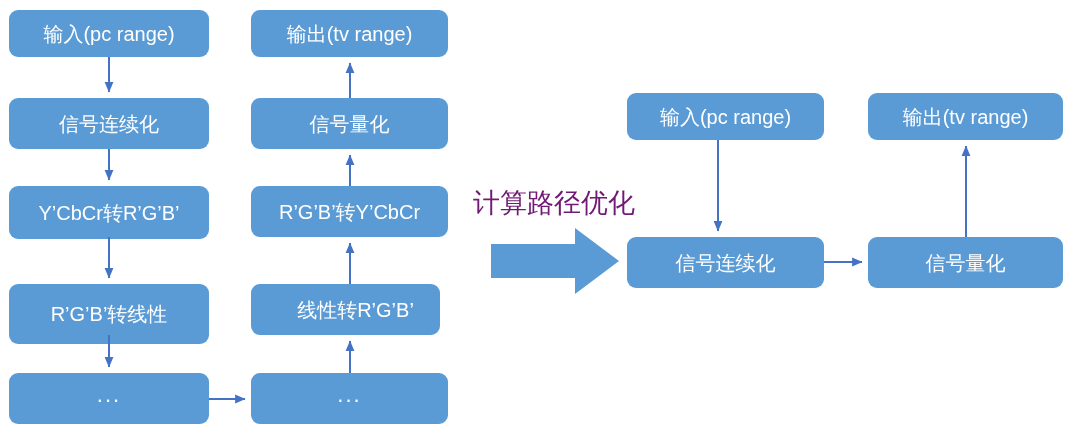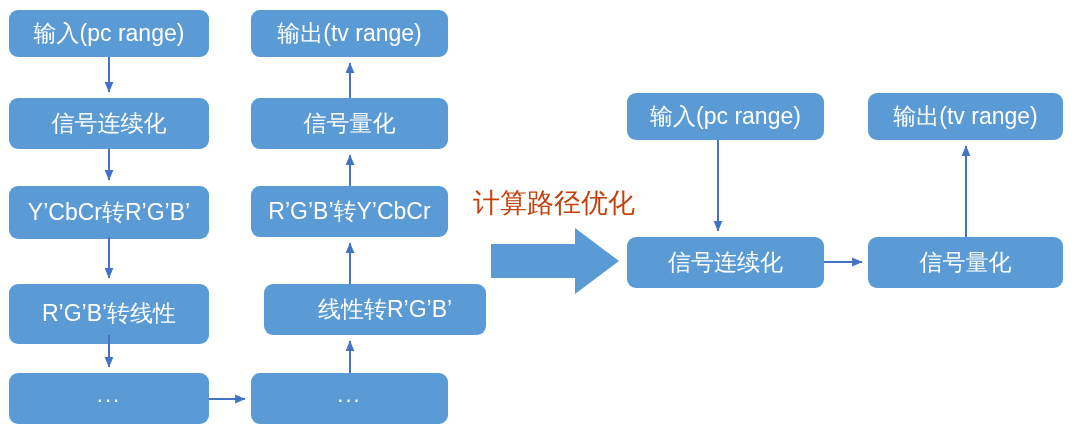--- a/index.html
+++ b/index.html
@@ -17,42 +17,42 @@
   }
   .node {
     position: absolute;
     background: #5B9BD5;
     border-radius: 9px;
     color: #ffffff;
     display: flex;
     align-items: center;
     justify-content: center;
     text-align: center;
-    font-size: 23px;
+    font-size: 20px;
     line-height: 1.1;
     letter-spacing: 0px;
     white-space: nowrap;
     box-sizing: border-box;
     -webkit-font-smoothing: antialiased;
   }
   .node.ellipsis {
     font-size: 22px;
     letter-spacing: 2px;
     padding-bottom: 6px;
   }
   .conn {
     position: absolute;
     pointer-events: none;
   }
   .bigarrow {
     position: absolute;
   }
   .label-pink {
     position: absolute;
-    color: #c2410c;
+    color: #701a75;
     font-size: 27px;
     line-height: 1;
     white-space: nowrap;
     font-family: "Liberation Sans", "DejaVu Sans", sans-serif;
   }
 </style>
 </head>
 <body>
 
 <div id="canvas">
@@ -66,21 +66,21 @@
   <div class="node" style="left:9px; top:284px; width:200px; height:60px;">R’G’B’转线性</div>
 
   <div class="node ellipsis" style="left:9px; top:373px; width:200px; height:51px;">...</div>
 
   <div class="node" style="left:251px; top:10px; width:197px; height:47px;">输出(tv range)</div>
 
   <div class="node" style="left:251px; top:98px; width:197px; height:51px;">信号量化</div>
 
   <div class="node" style="left:251px; top:186px; width:197px; height:51px;text-align:center;">R’G’B’转Y’CbCr</div>
 
-  <div class="node" style="left:264px; top:284px; width:222px; height:51px;padding-left:20px;">线性转R’G’B’</div>
+  <div class="node" style="left:251px; top:284px; width:189px; height:51px;padding-left:20px;">线性转R’G’B’</div>
 
   <div class="node ellipsis" style="left:251px; top:373px; width:197px; height:51px;">...</div>
 
   <svg class="conn" style="left:0; top:0; width:470px; height:444px;" viewBox="0 0 470 444" xmlns="http://www.w3.org/2000/svg">
     <defs>
       <marker id="ah-down" viewBox="0 0 10 10" refX="5" refY="8" markerWidth="5" markerHeight="5" orient="auto-start-reverse">
         <path d="M 1 9 L 5 1 L 9 9 z" fill="#4472C4"></path>
       </marker>
       <marker id="ah" viewBox="0 0 10 10" refX="9" refY="5" markerWidth="5.5" markerHeight="5.5" orient="auto">
         <path d="M 0 1 L 9.5 5 L 0 9 z" fill="#4472C4"></path>

